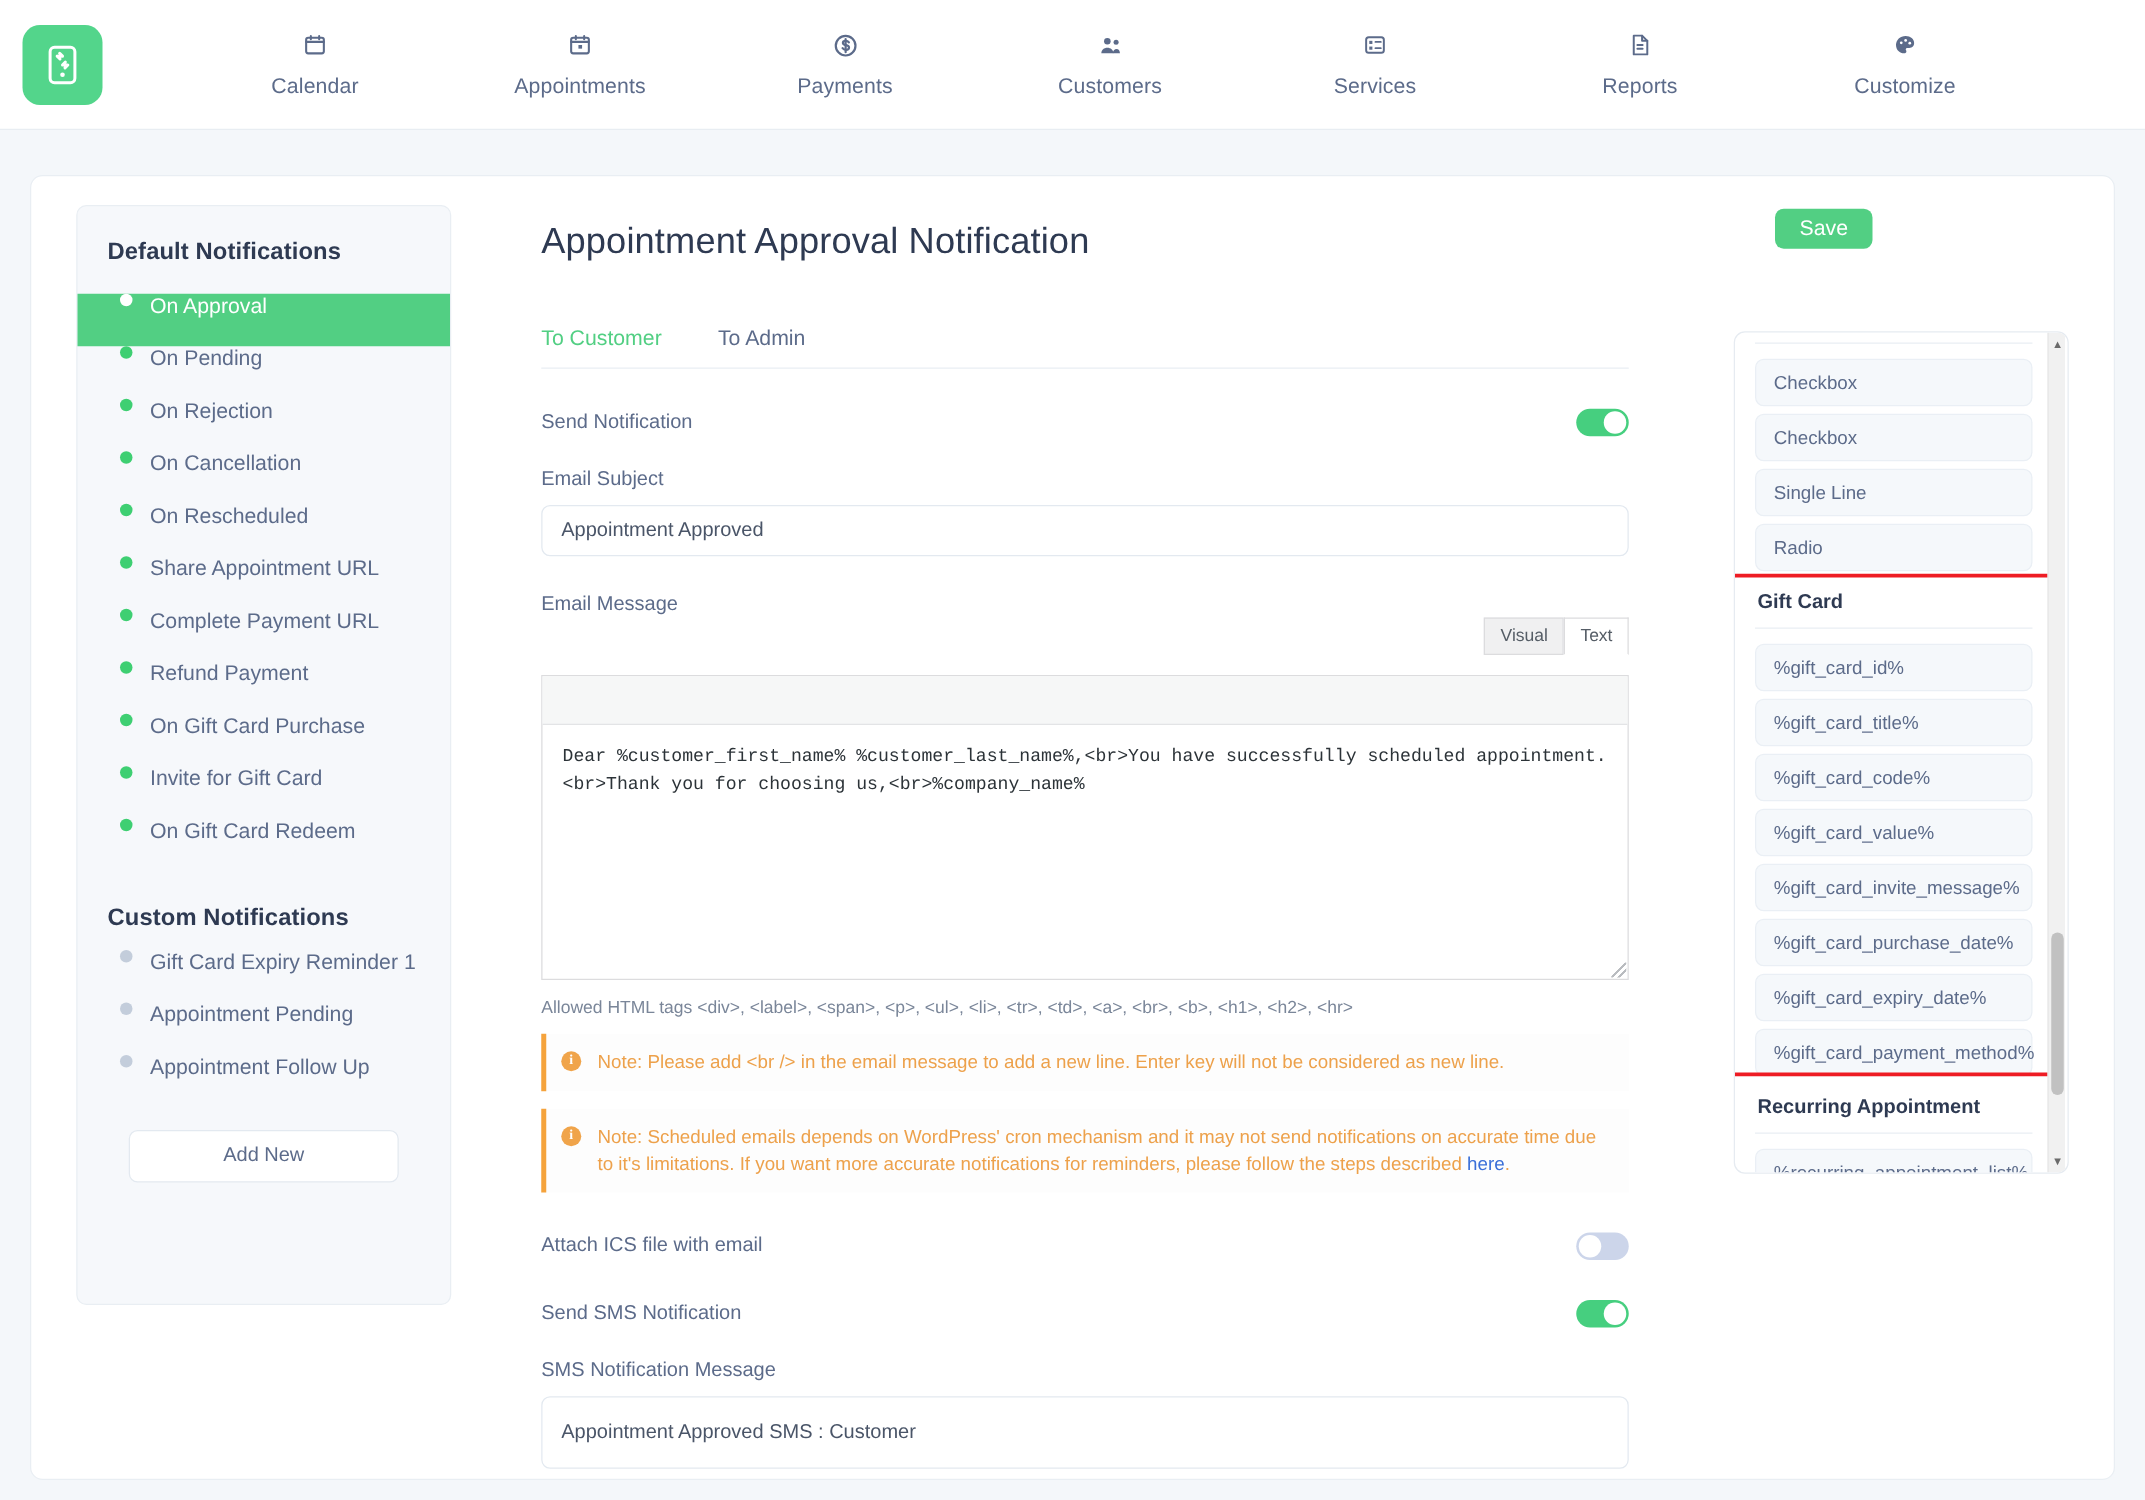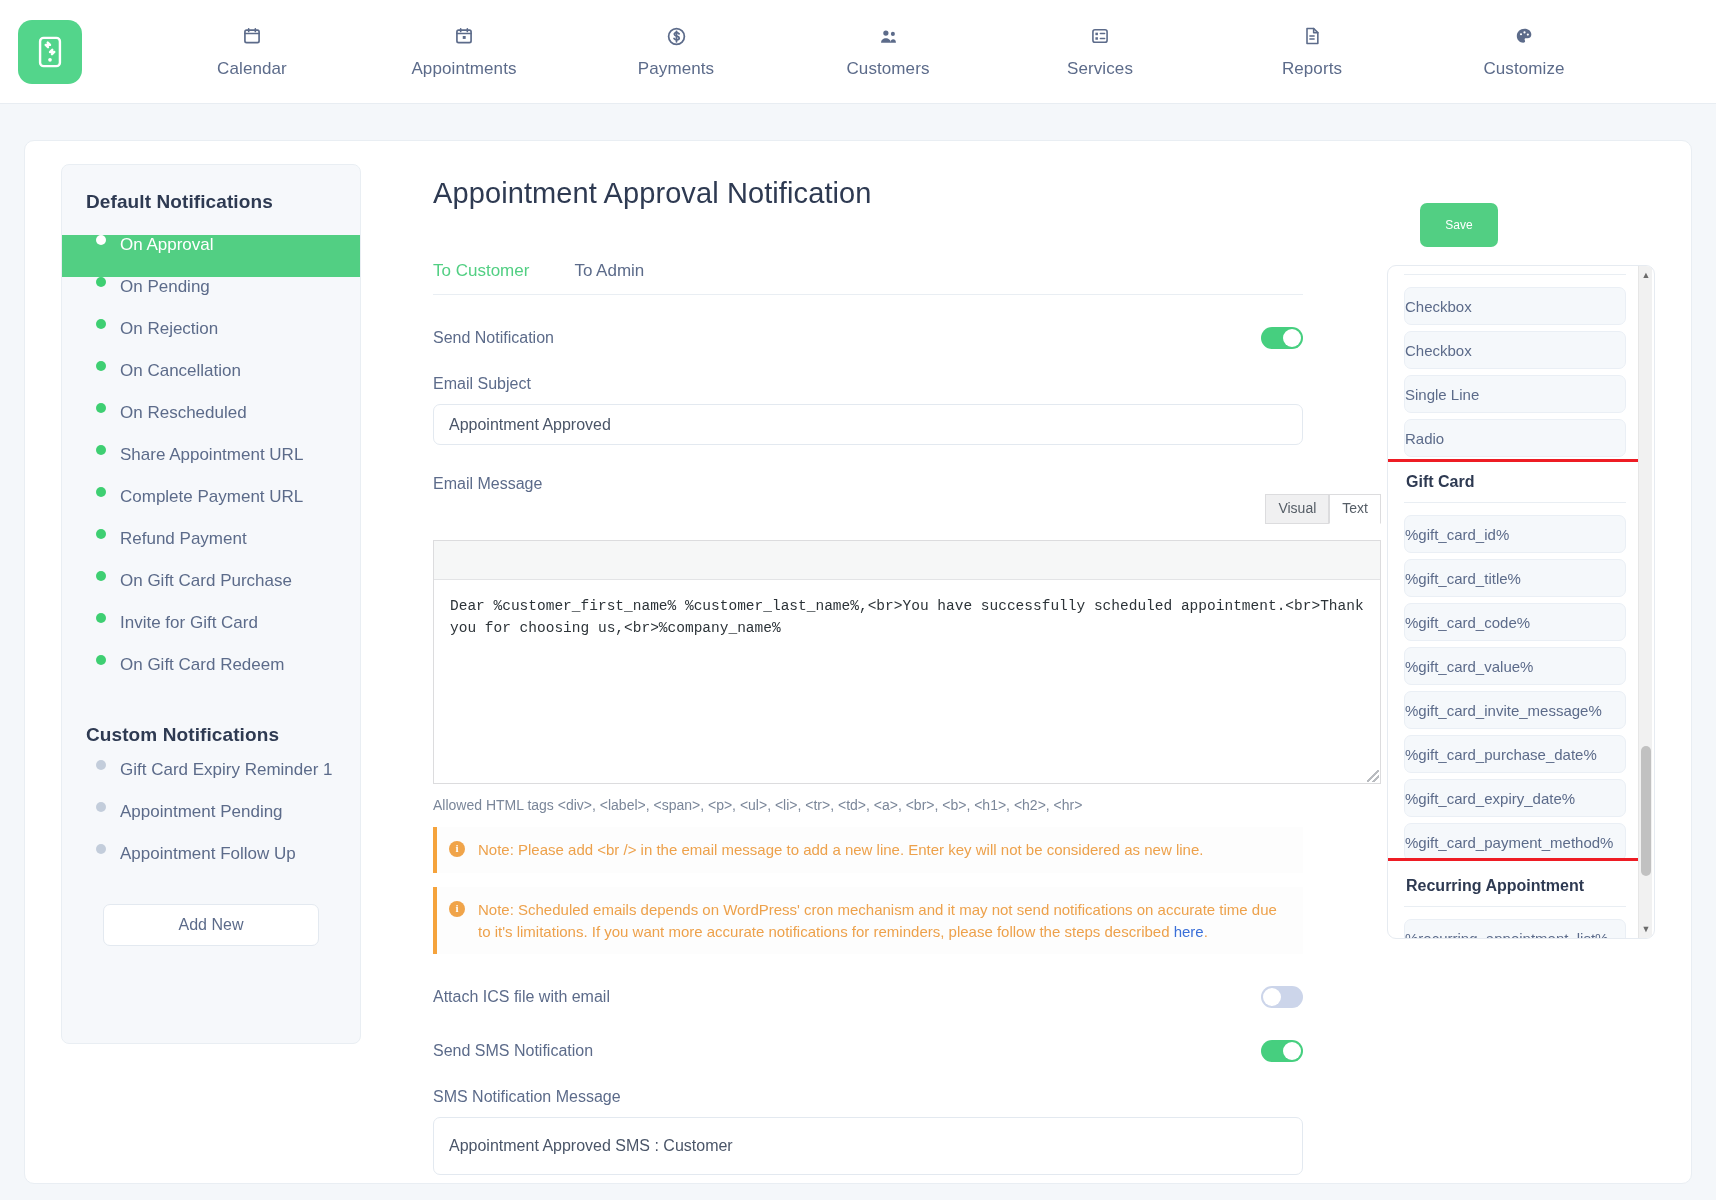--- a/index.html
+++ b/index.html
@@ -127,28 +127,27 @@
   .main-title {
     font-size: 29px;
     color: #2e3a52;
     font-weight: normal;
     margin: 0 0 0 0;
     letter-spacing: .1px;
   }
   .save-btn {
     position: absolute;
     right: 193px; top: 26px;
-    width: 78px; height: 44px;
+    width: 78px; height: 32px;
     background: #52cf83;
     border: none; border-radius: 7px;
     color: #ffffff;
-    font-size: 12px;
+    font-size: 17px;
     font-family: "Liberation Sans", sans-serif;
     cursor: pointer;
-    margin-top: 36px;
   }
 
   .tabs {
     display: flex; gap: 45px;
     margin-top: 51px;
     border-bottom: 1px solid #e9eef3;
     width: 870px;
     padding-bottom: 13px;
   }
   .tab { font-size: 17px; color: #5c6b8a; cursor: pointer; }
@@ -186,21 +185,21 @@
     padding: 0 15px;
     font-size: 16px;
     color: #4a5568;
     font-family: "Liberation Sans", sans-serif;
     background: #fff;
     outline: none;
     margin-top: 11px;
   }
 
   
-  .editor-block { margin-top: 30px; width: 948px; position: relative; }
+  .editor-block { margin-top: 30px; width: 870px; position: relative; }
   .editor-tabs {
     position: absolute; right: 0; top: 19px;
     display: flex; align-items: flex-end;
   }
   .etab {
     font-size: 14px; color: #555d66;
     padding: 5px 12px 6px 12px;
     border: 1px solid #dcdcde;
     background: #f0f0f1;
     cursor: pointer;
@@ -278,21 +277,21 @@
     padding: 6px 14px 10px 16px;
     overflow: hidden;
   }
   .ph-divider { height:1px; background:#e9eef3; margin: 2px 0 12px 0; }
   .ph-chip {
     height: 38px;
     background: #f5f8fb;
     border: 1px solid #eaeff5;
     border-radius: 7px;
     display:flex; align-items:center;
-    padding-left: 0;
+    padding-left: 14px;
     font-size: 15px;
     color: #5c6b8a;
     margin-bottom: 6px;
     cursor: pointer;
     white-space: nowrap;
     text-align: center;
   }
   .ph-group-title {
     font-size: 16px; font-weight: bold;
     color: #2e3a52;

